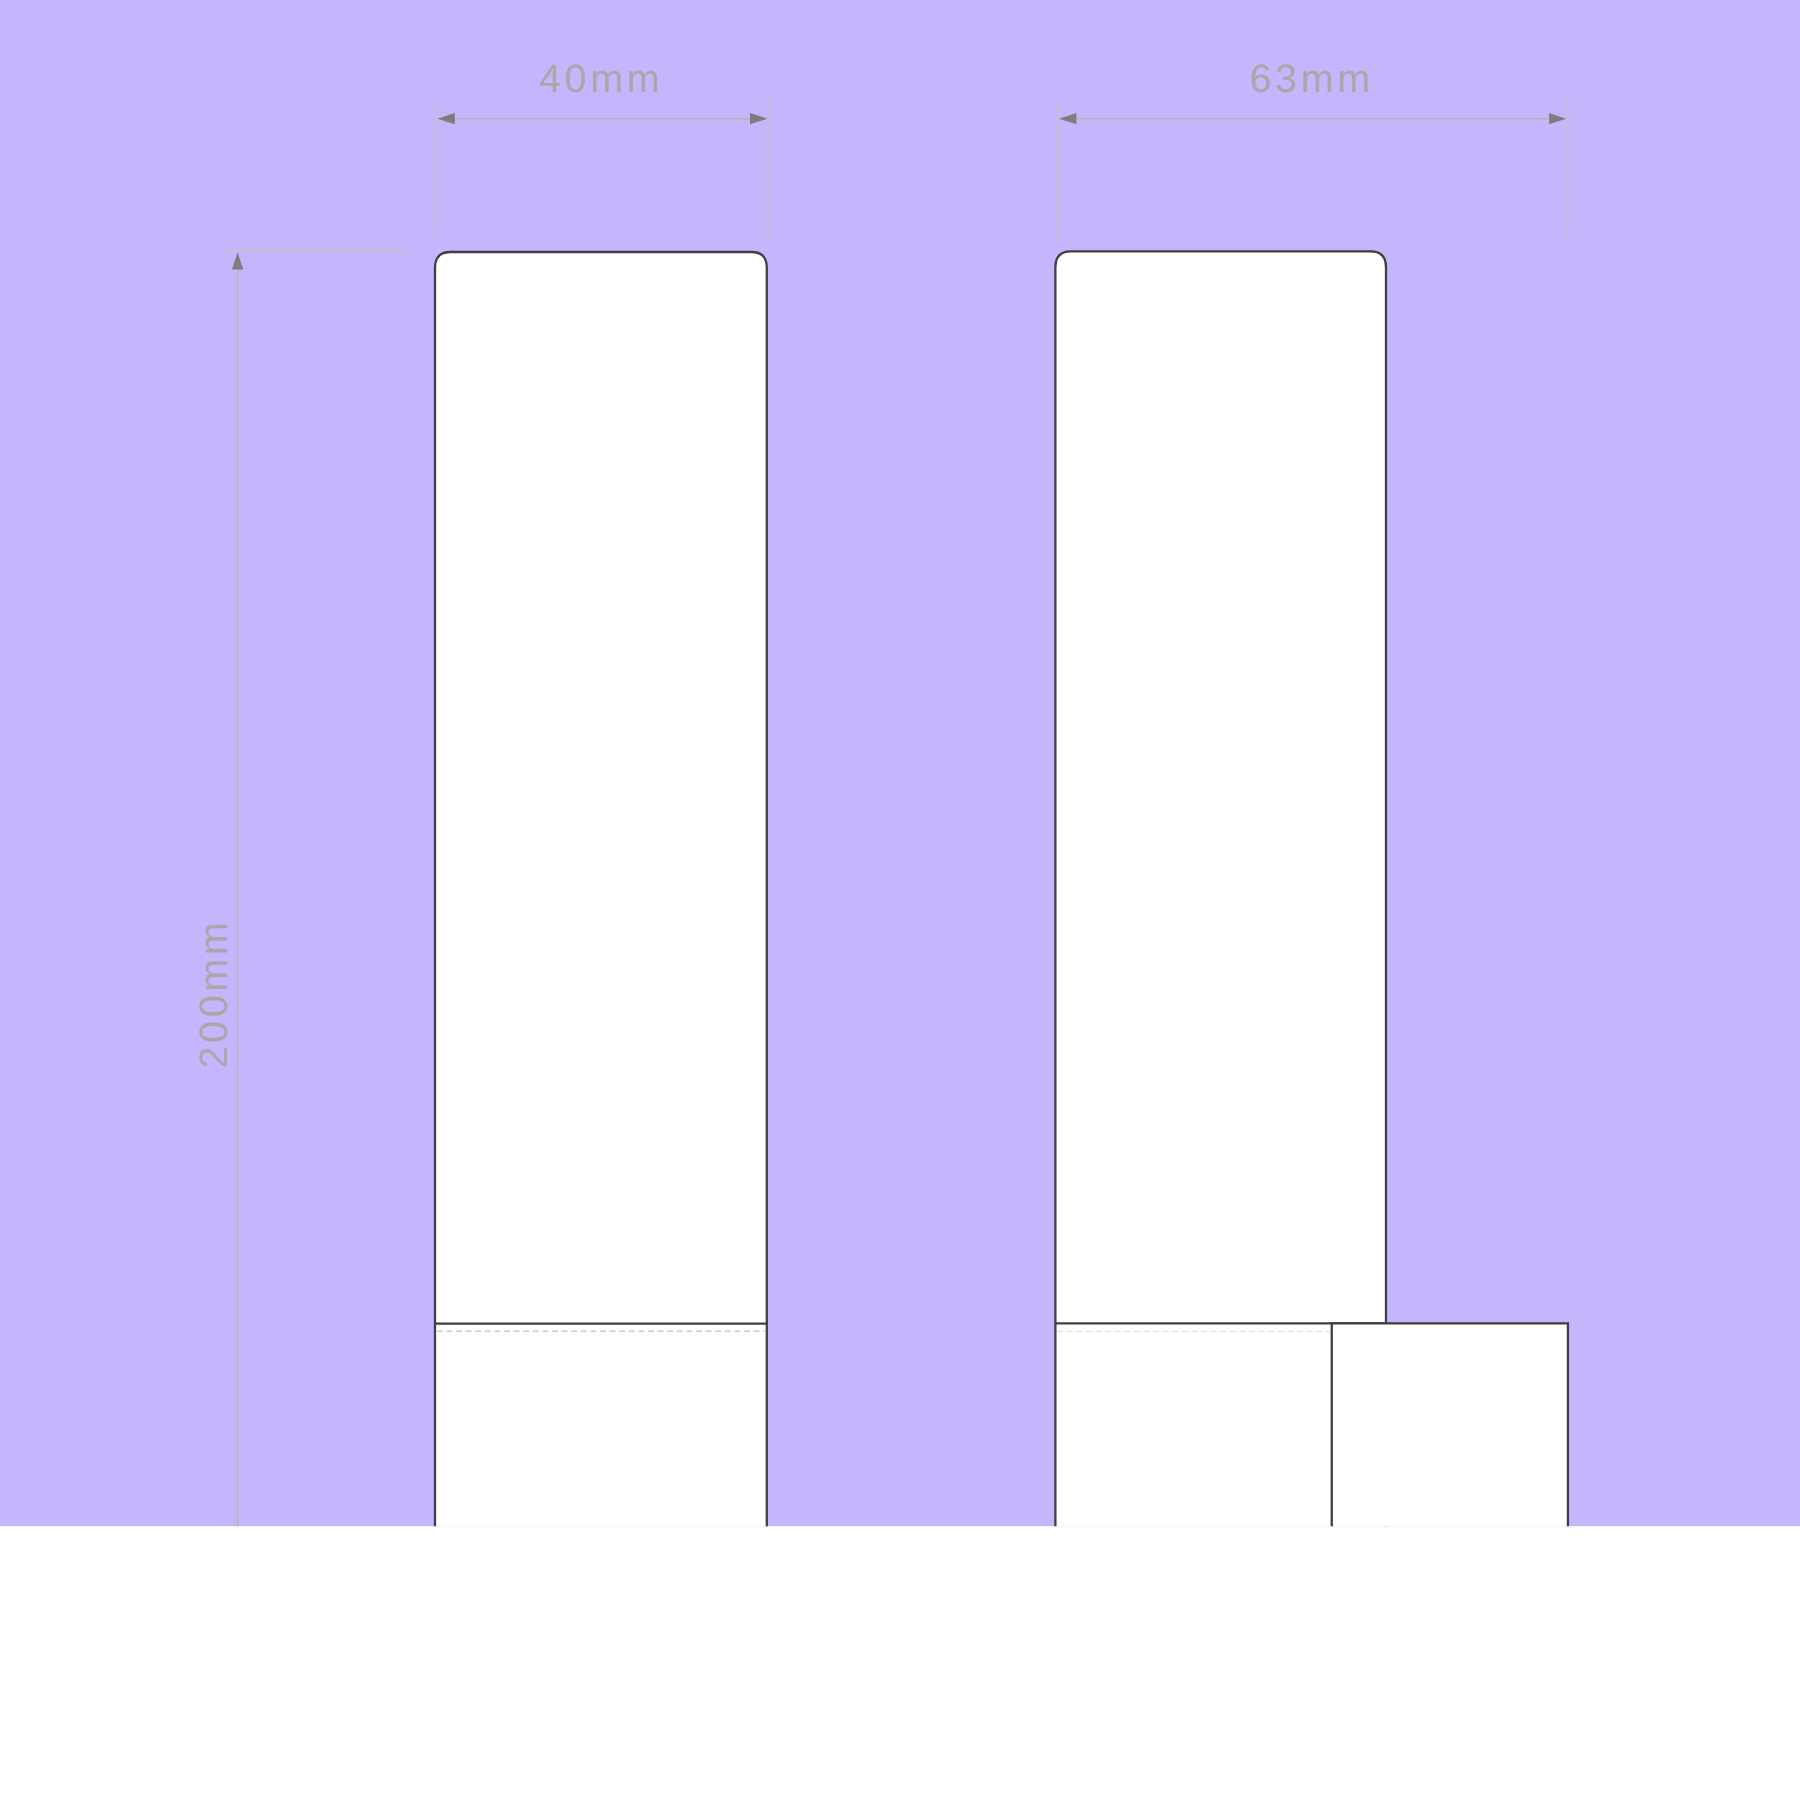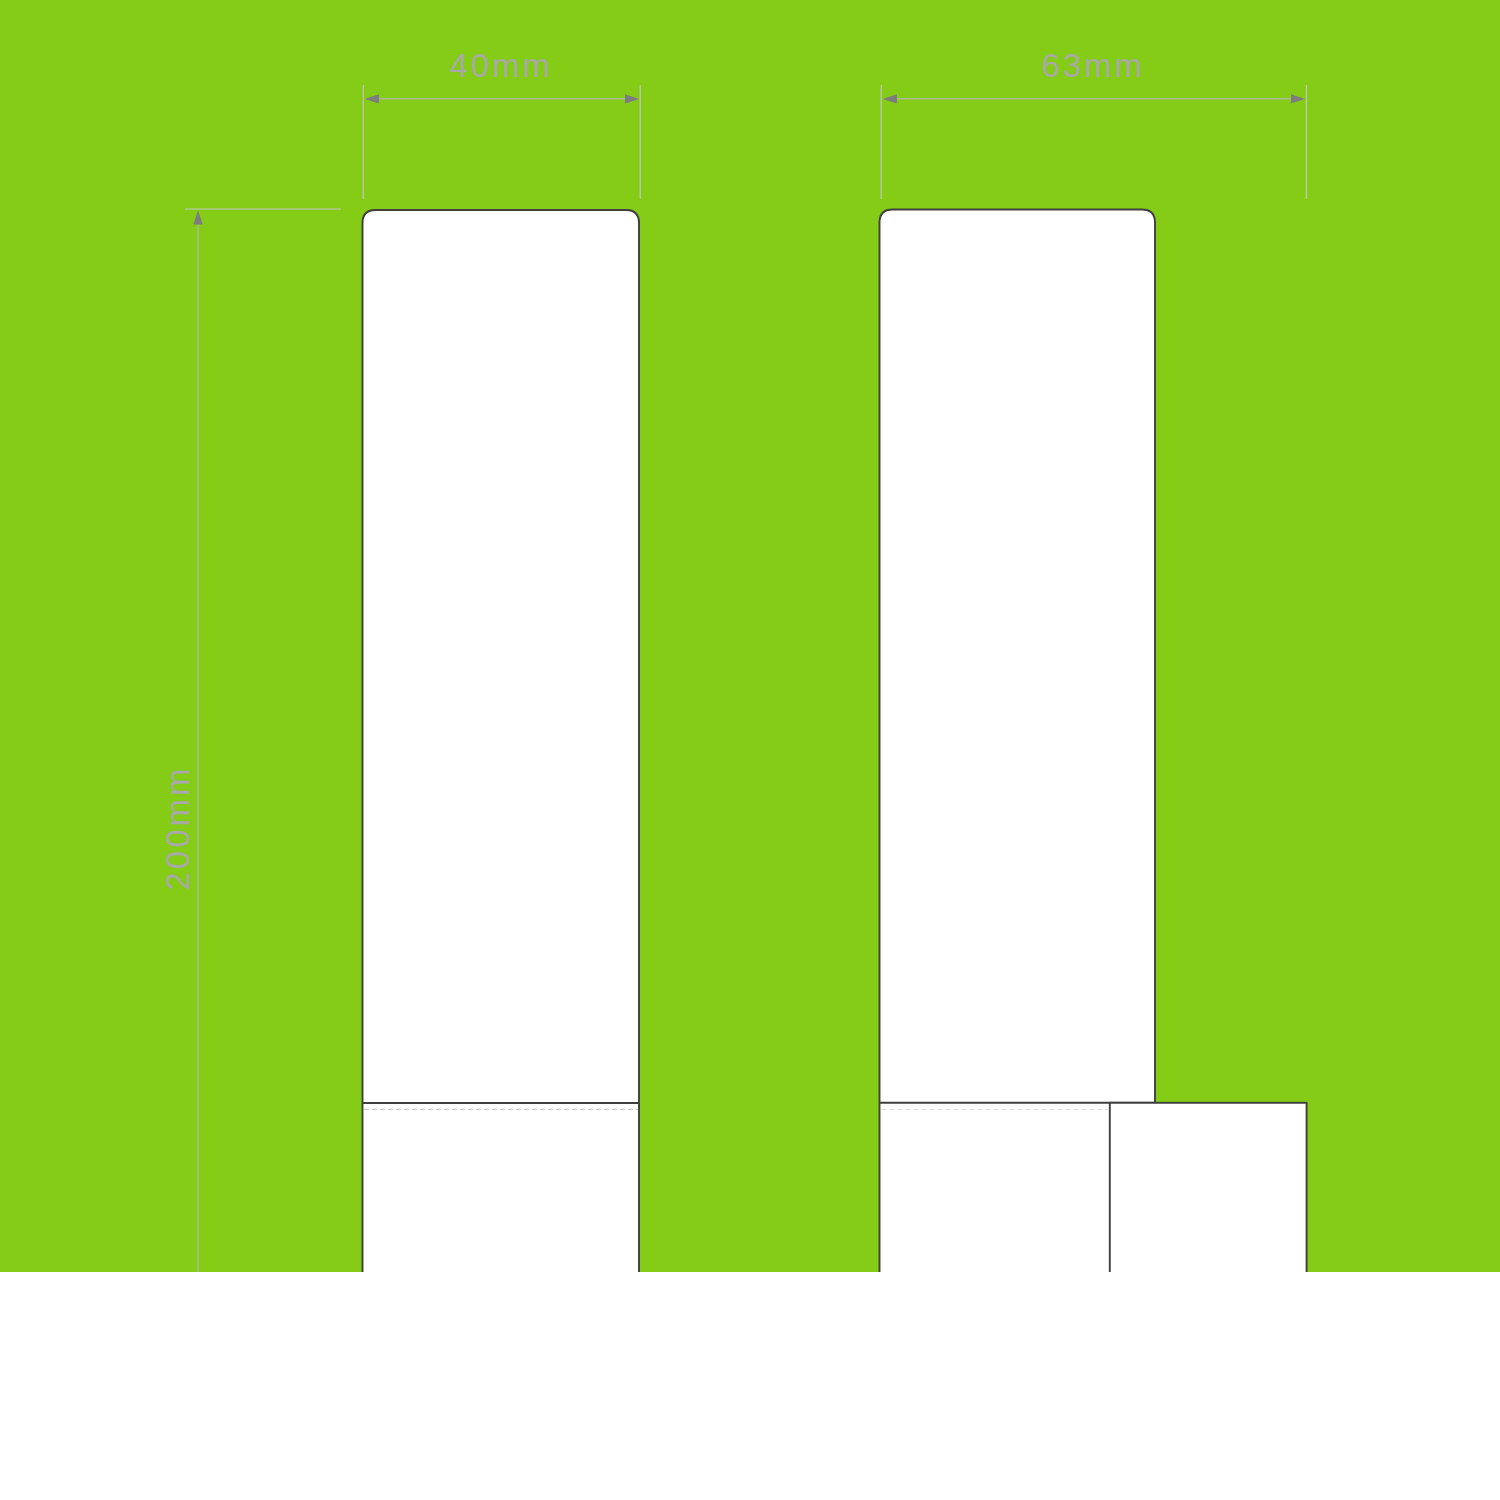--- a/index.html
+++ b/index.html
@@ -1,16 +1,16 @@
 <!DOCTYPE html>
 <html><head>
 <meta charset="utf-8">
 <style>
   html,body{margin:0;padding:0;background:#ffffff;}
-  .page{width:1500px;height:1272px;position:relative;background:#84cc16;overflow:hidden;}
+  .page{width:1500px;height:1272px;position:relative;background:#c4b5fd;overflow:hidden;}
   svg{position:absolute;top:0;left:0;}
   text{font-family:"Liberation Sans", sans-serif;fill:#a8a8a8;font-size:33px;letter-spacing:3px;}
 </style>
 </head>
 <body>
 
 <div class="page">
 <svg width="1500" height="1500" viewBox="0 0 1500 1500">
 
   <text x="501" y="76.5" text-anchor="middle">40mm</text>

